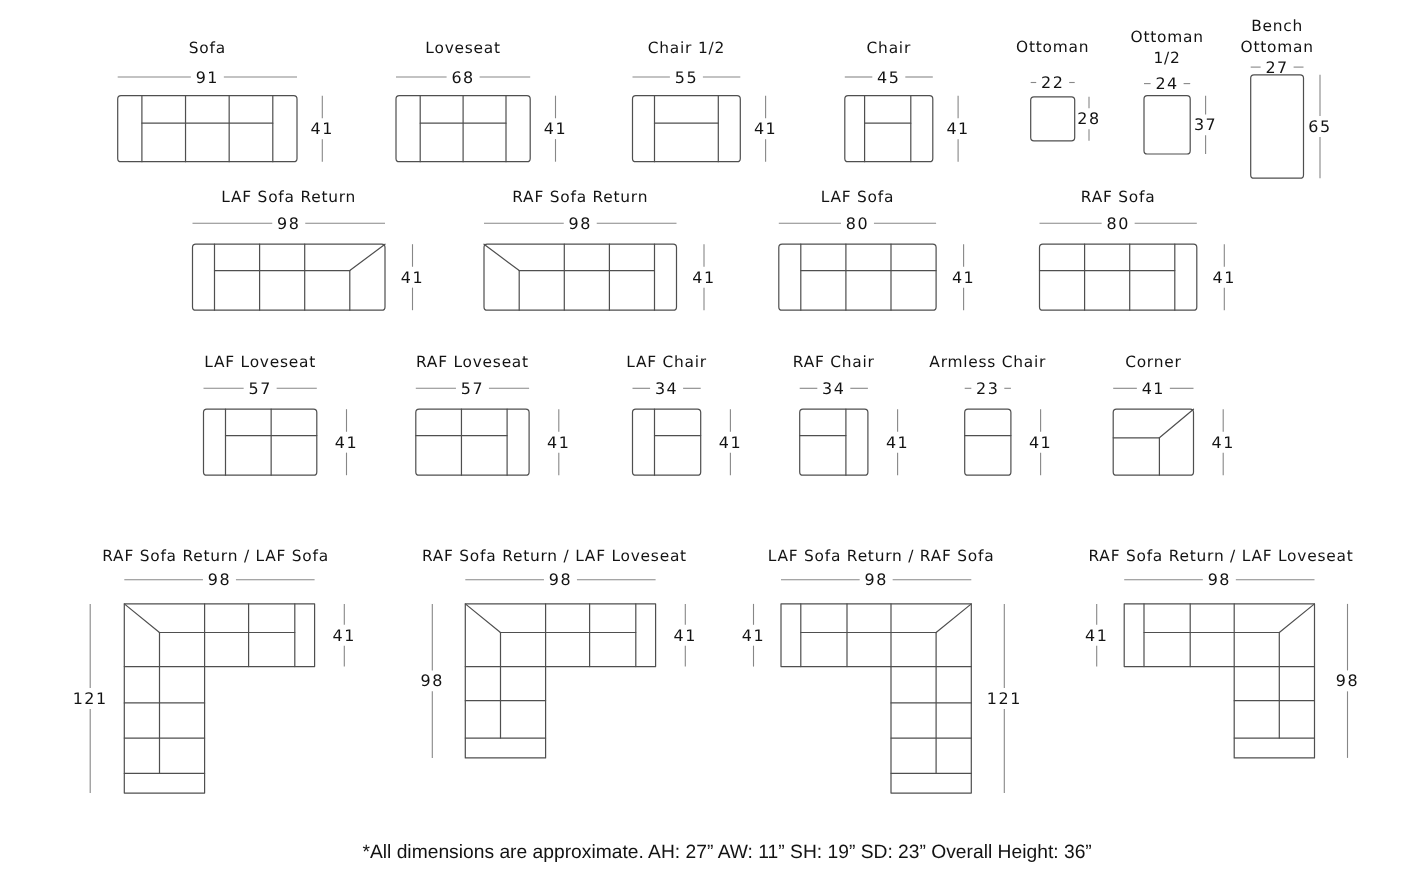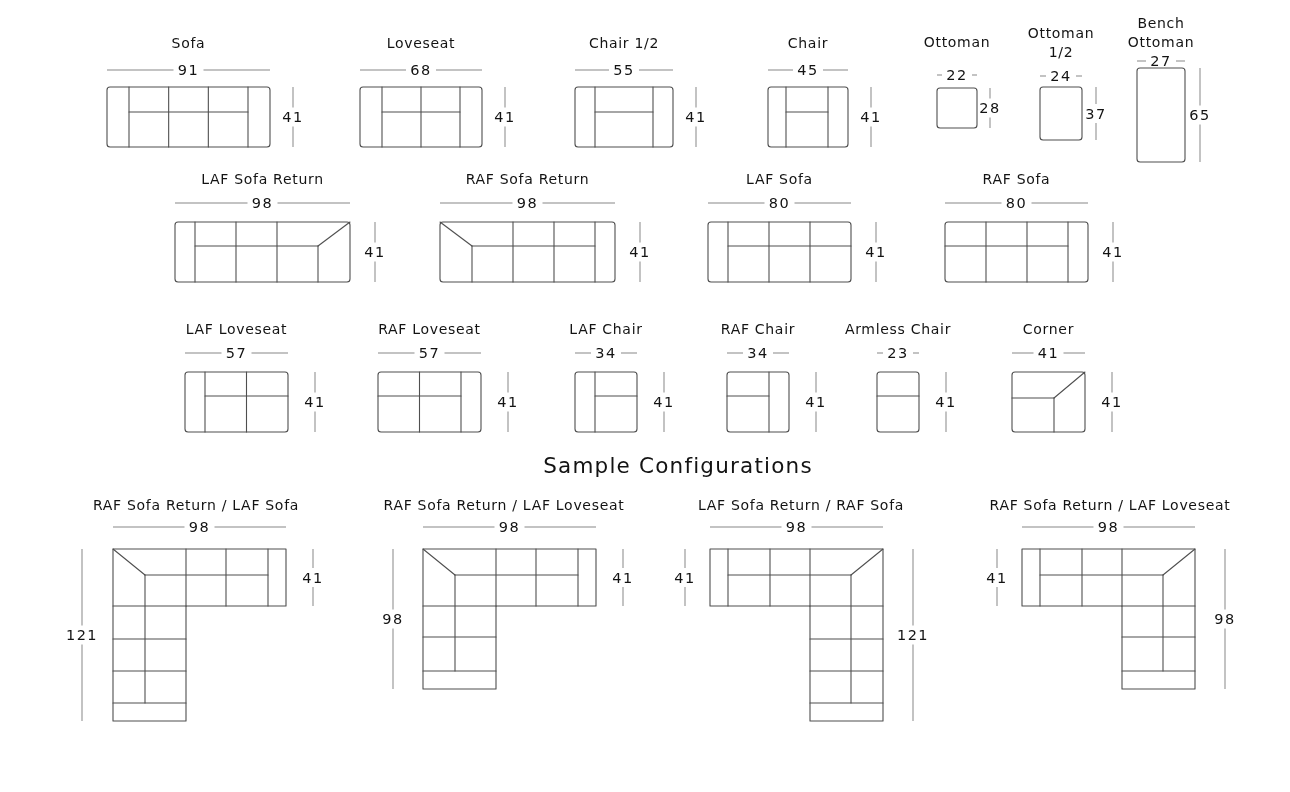--- a/index.html
+++ b/index.html
@@ -332,14 +332,14 @@
         <line x1="1040" y1="575" x2="1163" y2="575" class="fu"></line>
         <line x1="1040" y1="549" x2="1040" y2="606" class="fu"></line>
         <line x1="1082" y1="549" x2="1082" y2="606" class="fu"></line>
         <line x1="1122" y1="549" x2="1122" y2="606" class="fu"></line>
         <line x1="1163" y1="575" x2="1163" y2="671" class="fu"></line>
         <line x1="1122" y1="606" x2="1195" y2="606" class="fu"></line>
         <line x1="1122" y1="637" x2="1195" y2="637" class="fu"></line>
         <line x1="1122" y1="671" x2="1195" y2="671" class="fu"></line>
       </g>
     </svg>
-  <div class="heading">Sample Configurations</div>
+  <div class="footnote">*All dimensions are approximate. AH: 27” AW: 11” SH: 19” SD: 23” Overall Height: 36”</div>
 </div>
 
 </body></html>

